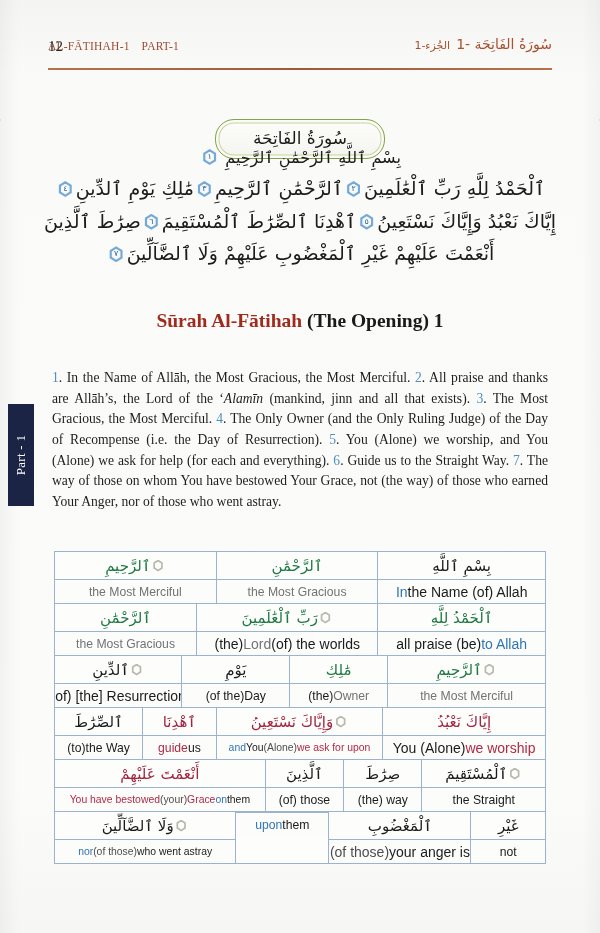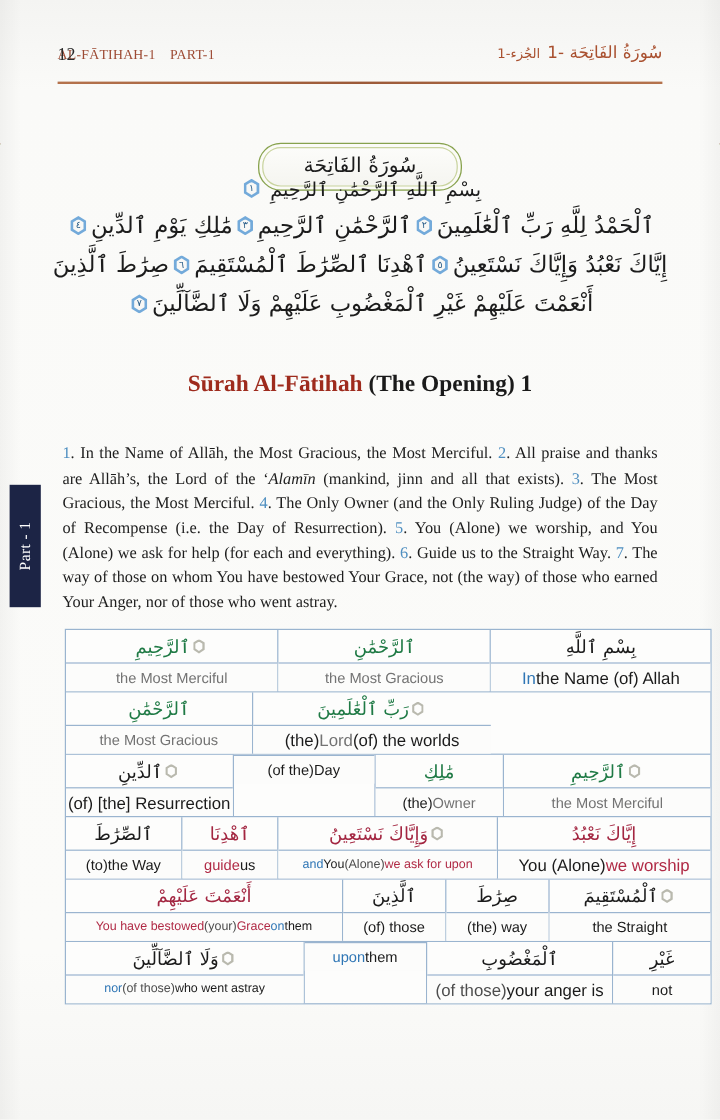--- a/index.html
+++ b/index.html
@@ -213,22 +213,22 @@
     color: #ffffff;
     font-size: 13px;
     font-family: "Liberation Serif", serif;
     letter-spacing: 0.3px;
   }
 
   
   .wbw {
     position: absolute;
     left: 54px;
-    top: 524px;
-    width: 539px;
+    top: 551px;
+    width: 492px;
     border: 1px solid #9ab4cf;
     background: #fdfdfc;
     box-sizing: border-box;
   }
   .wbw-row {
     display: flex;
     width: 100%;
     border-bottom: 1px solid #9ab4cf;
     box-sizing: border-box;
   }
@@ -404,35 +404,47 @@
               <span class="hx-in"></span>
             </span>
             <span>رَبِّ ٱلْعَٰلَمِينَ</span>
           </div>
           <div class="en sm">
             <span class="c-black">(the) </span>
             <span class="c-green">Lord</span>
             <span class="c-black"> (of) the worlds</span>
           </div>
         </div>
+        <div class="wbw-cell" style="flex: 0 0 34%;">
+          <div class="ar ar-green">
+            <span>ٱلْحَمْدُ لِلَّهِ</span>
+          </div>
+          <div class="en sm">
+            <span class="c-black">all praise (be) </span>
+            <span class="c-blue">to Allah</span>
+          </div>
+        </div>
       </div>
       <div class="wbw-row">
         <div class="wbw-cell" style="flex: 0 0 26%;">
           <div class="ar ar-black">
             <span class="mini-mark">
               <span class="hx"></span>
               <span class="hx-in"></span>
             </span>
             <span>ٱلدِّينِ</span>
           </div>
           <div class="en sm">
             <span class="c-black">(of) [the] Resurrection</span>
           </div>
         </div>
         <div class="wbw-cell" style="flex: 0 0 22%;">
+          <div class="ar ar-black">
+            <span>يَوْمِ</span>
+          </div>
           <div class="en">
             <span class="c-black">(of the) </span>
             <span class="c-black">Day</span>
           </div>
         </div>
         <div class="wbw-cell" style="flex: 0 0 20%;">
           <div class="ar ar-green">
             <span>مَٰلِكِ</span>
           </div>
           <div class="en">

